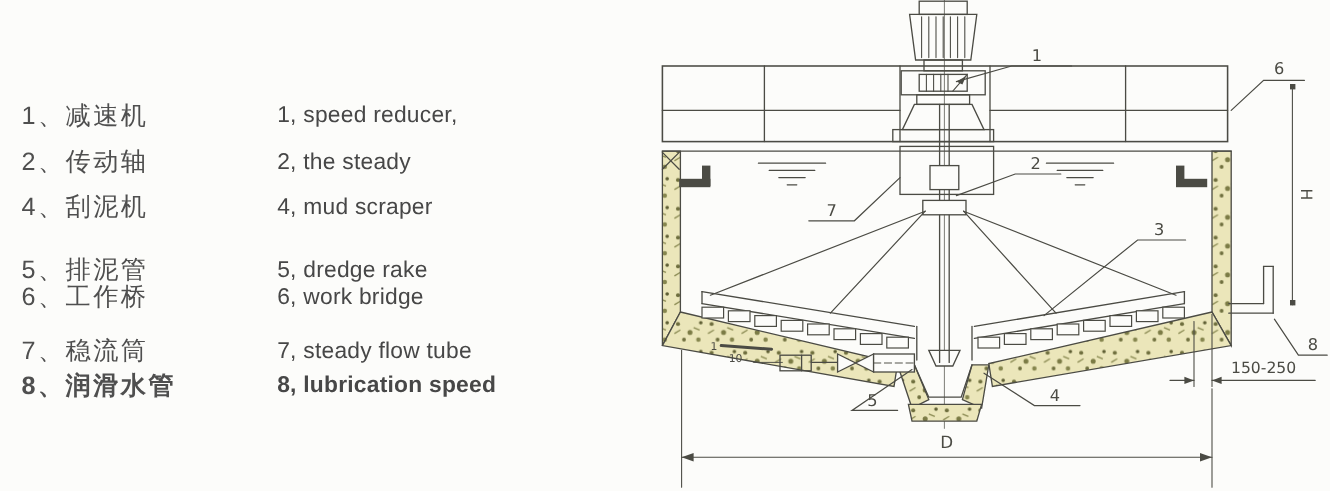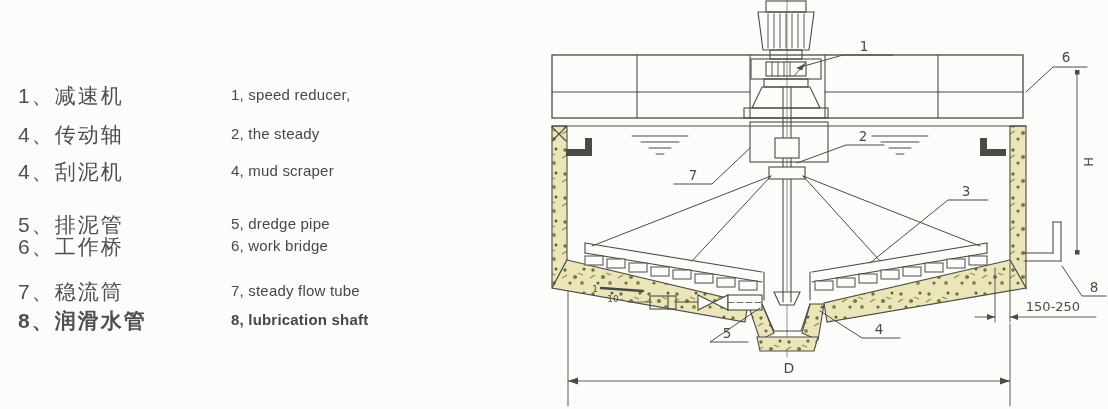--- a/index.html
+++ b/index.html
@@ -4,63 +4,63 @@
 <style>
   html,body{margin:0;padding:0;}
   body{
     width:1108px;height:409px;position:relative;overflow:hidden;
     background:#fcfcfa;
     font-family:"Liberation Sans", sans-serif;
   }
   .plist{position:absolute;left:0;top:0;width:540px;height:409px;margin-top:34px;}
   .prow{position:absolute;left:18px;white-space:nowrap;}
   .prow .cn{font-size:21px;color:#4f4f4f;letter-spacing:2px;}
-  .prow .en{position:absolute;left:213px;top:4px;font-size:15px;color:#474747;letter-spacing:.2px;}
+  .prow .en{position:absolute;left:213px;top:4px;font-size:19px;color:#474747;letter-spacing:.2px;}
   .prow:nth-of-type(1){top:48px;}
   .prow:nth-of-type(2){top:87px;}
   .prow:nth-of-type(3){top:124px;}
   .prow:nth-of-type(4){top:177px;}
   .prow:nth-of-type(5){top:199px;}
   .prow:nth-of-type(6){top:244px;}
   .prow:nth-of-type(7){top:273px;font-weight:bold;}
   .prow:nth-of-type(8){top:310px;}
   .drawing{position:absolute;left:538px;top:0;}
   svg text{font-family:"DejaVu Sans", sans-serif;}
 </style>
 </head>
 <body>
 
 <div class="plist">
   <div class="prow">
     <span class="cn">1、减速机</span>
     <span class="en">1, speed reducer,</span>
   </div>
   <div class="prow">
-    <span class="cn">4、传动轴</span>
+    <span class="cn">2、传动轴</span>
     <span class="en">2, the steady</span>
   </div>
   <div class="prow">
     <span class="cn">4、刮泥机</span>
     <span class="en">4, mud scraper</span>
   </div>
   <div class="prow">
     <span class="cn">5、排泥管</span>
-    <span class="en">5, dredge pipe</span>
+    <span class="en">5, dredge rake</span>
   </div>
   <div class="prow">
     <span class="cn">6、工作桥</span>
     <span class="en">6, work bridge</span>
   </div>
   <div class="prow">
     <span class="cn">7、稳流筒</span>
     <span class="en">7, steady flow tube</span>
   </div>
   <div class="prow">
     <span class="cn">8、润滑水管</span>
-    <span class="en">8, lubrication shaft</span>
+    <span class="en">8, lubrication speed</span>
   </div>
 </div>
 
 <svg class="drawing" width="570" height="409" viewBox="538 0 570 409" xmlns="http://www.w3.org/2000/svg">
   <defs>
     <pattern id="conc" width="28" height="24" patternUnits="userSpaceOnUse">
       <rect width="28" height="24" fill="#ebe6ba"></rect>
       <circle cx="5" cy="6" r="1.7" fill="#6f6f3e"></circle>
       <circle cx="15" cy="13" r="2.1" fill="#7c7c46"></circle>
       <circle cx="24" cy="5" r="1.5" fill="#5d5d32"></circle>

